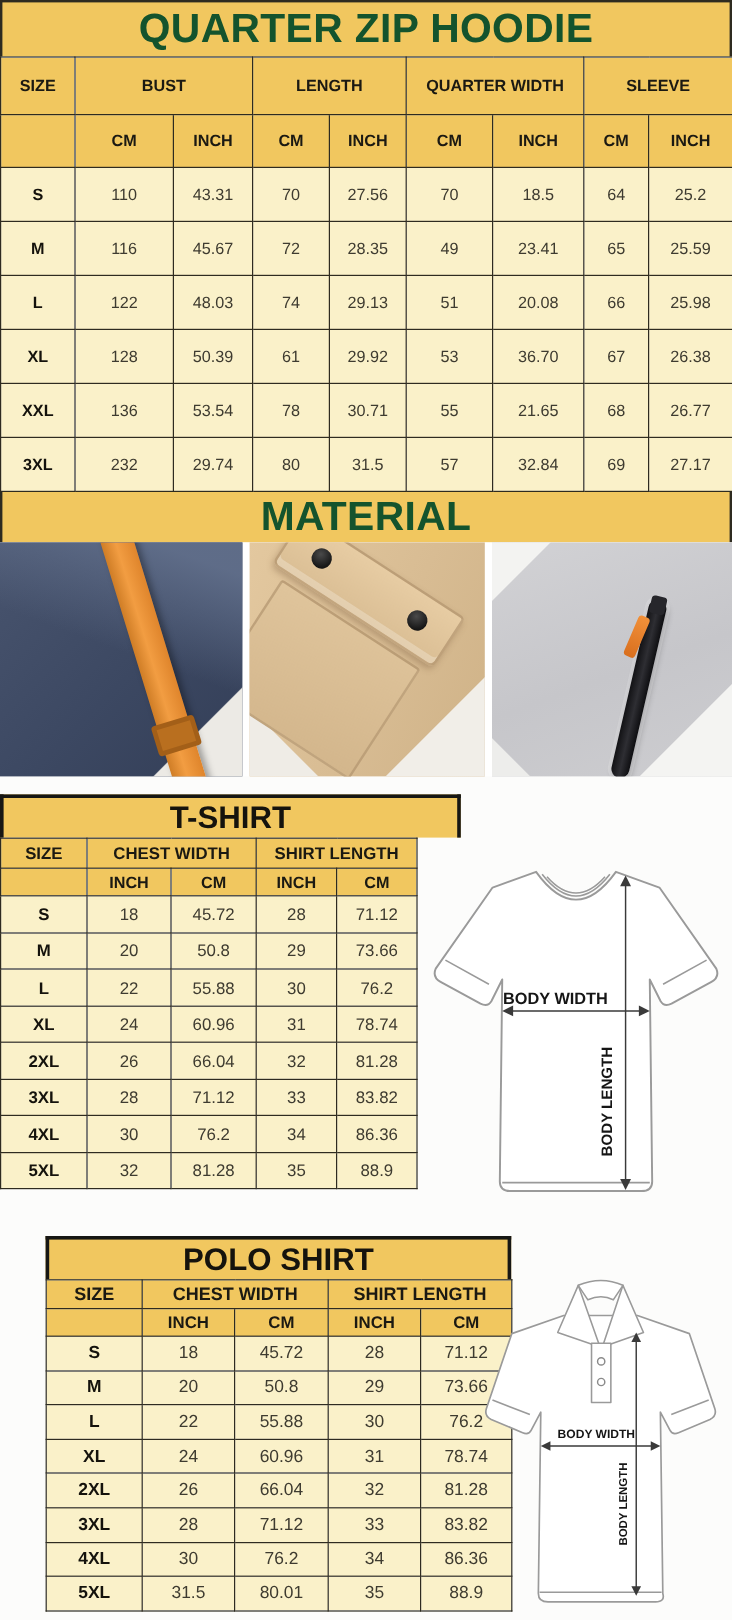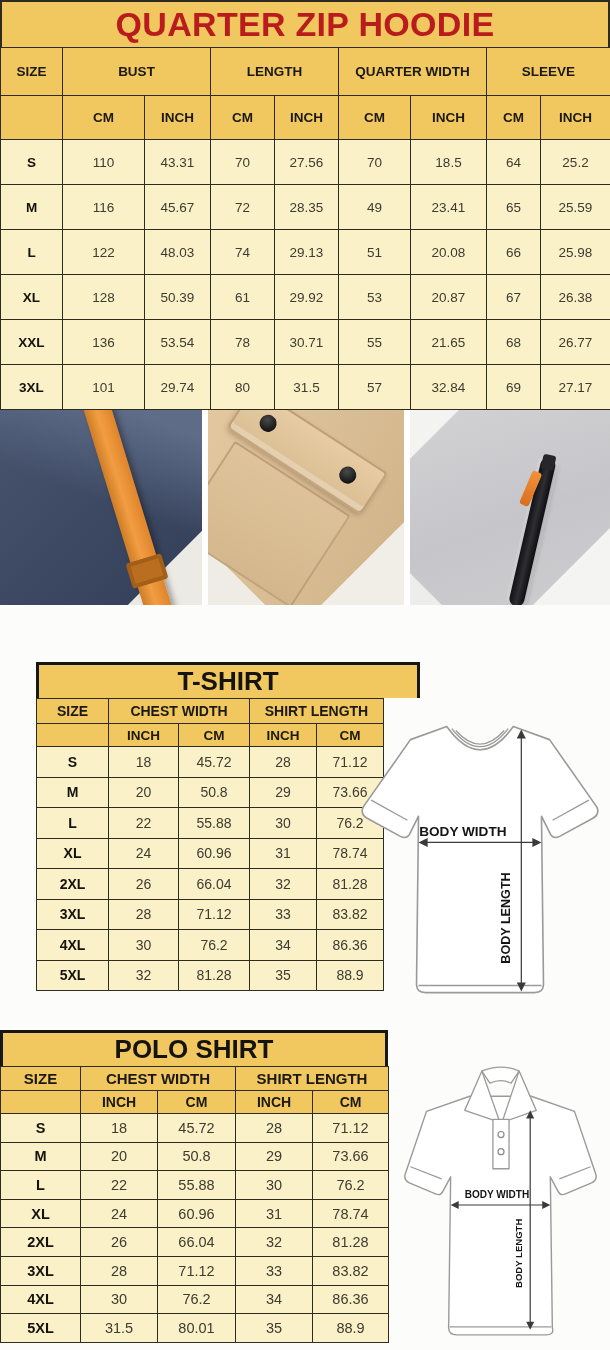--- a/index.html
+++ b/index.html
@@ -8,21 +8,21 @@
   }
   html,body{margin:0;padding:0;background:#e9e9e9;}
   .sheet{
     position:relative;width:610px;height:1350px;margin:0 auto;
     background:var(--paper,#FCFCFB);overflow:hidden;
     font-family:"Liberation Sans","DejaVu Sans",sans-serif;
   }
   
   .title-xl{
     display:flex;align-items:center;justify-content:center;
-    font-weight:700;font-size:34px;letter-spacing:.3px;color:#b91c1c;
+    font-weight:700;font-size:34px;letter-spacing:.3px;color:#14532d;
     background:var(--gold,#F1C75F);box-sizing:border-box;
   }
   .hoodie-title{height:47px;border:2px solid var(--line,#2E2B20);border-bottom-width:0;}
   .material-bar{height:42px;border-left:2px solid var(--line);border-right:2px solid var(--line);}
   .title-md{
     display:flex;align-items:center;justify-content:center;
     font-weight:700;font-size:26px;color:#15130d;height:36px;
     background:var(--gold,#F1C75F);border:3px solid var(--line-strong,#171714);
     border-bottom-width:0;box-sizing:border-box;
   }
@@ -50,22 +50,22 @@
   .tshirt-grid tbody tr{height:30.5px;}
   .tshirt-grid td{font-size:14px;}
   .polo-grid{width:388px;}
   .polo-grid tr.r-group{height:24px;font-size:15px;}
   .polo-grid tr.r-unit{height:23px;font-size:14px;}
   .polo-grid tbody tr{height:28.6px;}
   .polo-grid td{font-size:14.5px;}
 
   
   .top-block{position:absolute;left:0;top:0;width:610px;}
-  .tshirt-block{position:absolute;left:0;top:662px;width:384px;margin-left:36px;}
-  .polo-block{position:absolute;left:0;top:1030px;width:388px;}
+  .tshirt-block{position:absolute;left:0;top:662px;width:384px;}
+  .polo-block{position:absolute;left:0;top:1030px;width:388px;padding-left:38px;}
 
   
   .photos{display:flex;gap:6px;height:195px;background:#fff;margin-top:0;}
   .photo{position:relative;overflow:hidden;height:195px;}
   .p1{width:202px;background:
       linear-gradient(315deg,#ECEAE5 0 52px,rgba(0,0,0,0) 53px),
       linear-gradient(200deg,rgba(98,112,140,.9) 0 26px,rgba(0,0,0,0) 120px),
       linear-gradient(135deg,#48546E,#3C4862 55%,#333E57);}
   .strap{position:absolute;left:80px;top:-14px;width:27px;height:236px;
       transform-origin:50% 0;transform:rotate(-17deg);
@@ -186,49 +186,50 @@
             <td>66</td>
             <td>25.98</td>
           </tr>
           <tr>
             <td class="size">XL</td>
             <td>128</td>
             <td>50.39</td>
             <td>61</td>
             <td>29.92</td>
             <td>53</td>
-            <td>20.87</td>
+            <td>36.70</td>
             <td>67</td>
             <td>26.38</td>
           </tr>
           <tr>
             <td class="size">XXL</td>
             <td>136</td>
             <td>53.54</td>
             <td>78</td>
             <td>30.71</td>
             <td>55</td>
             <td>21.65</td>
             <td>68</td>
             <td>26.77</td>
           </tr>
           <tr>
             <td class="size">3XL</td>
-            <td>101</td>
+            <td>232</td>
             <td>29.74</td>
             <td>80</td>
             <td>31.5</td>
             <td>57</td>
             <td>32.84</td>
             <td>69</td>
             <td>27.17</td>
           </tr>
         </tbody>
     </table>
 
+    <div class="title-xl material-bar">MATERIAL</div>
 
     <div class="photos">
       <div class="photo p1">
         <div class="strap">
           <div class="buckle"></div>
         </div>
       </div>
       <div class="photo p2">
         <div class="pocket">
           <div class="flap">

